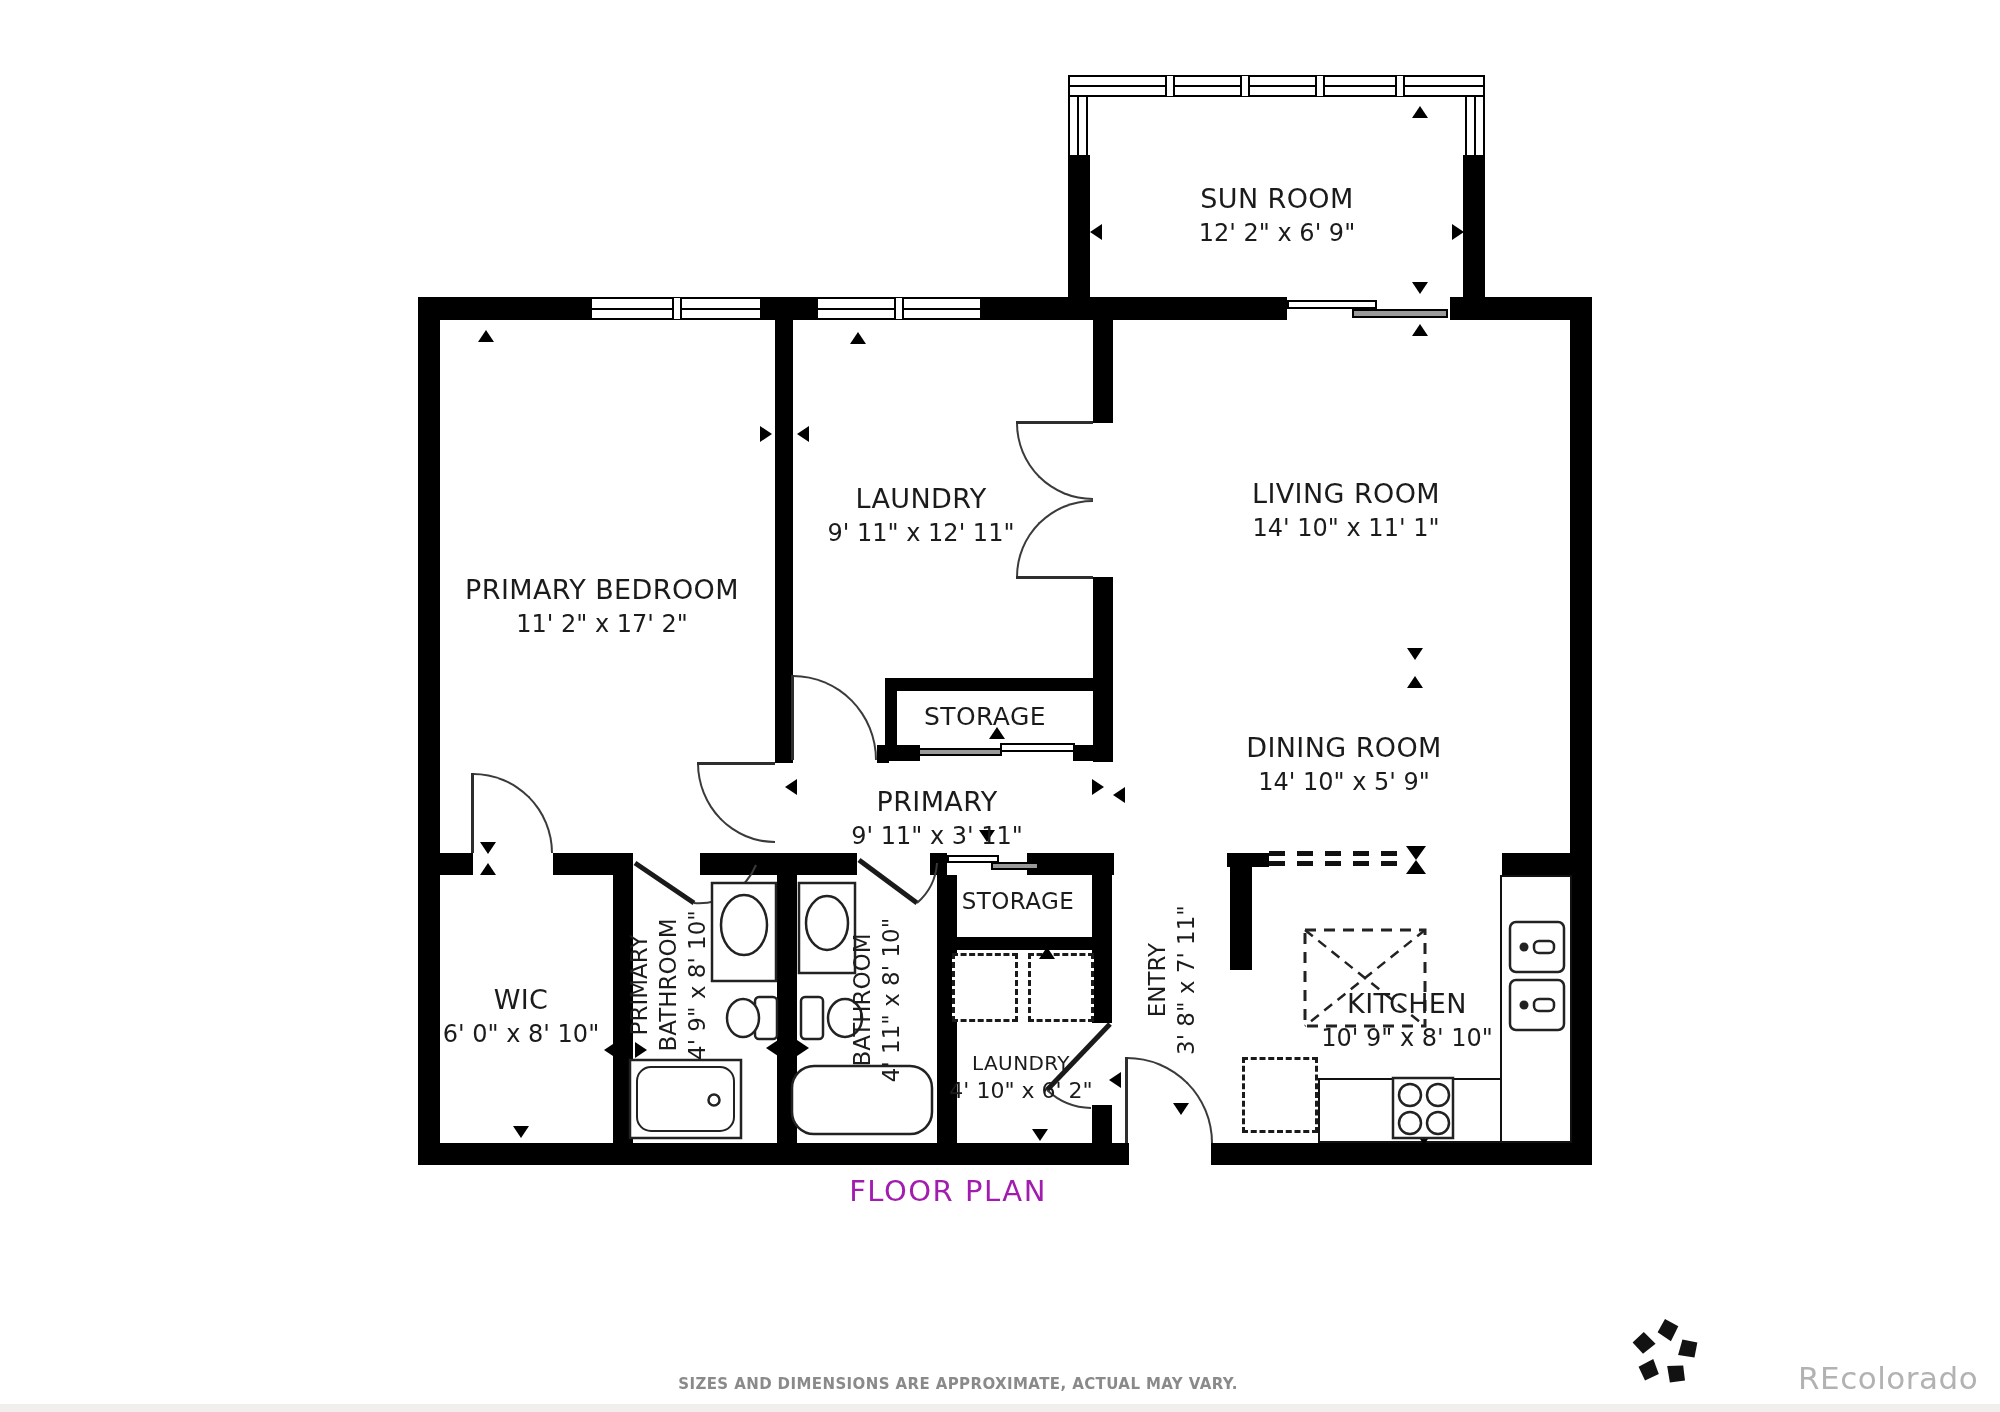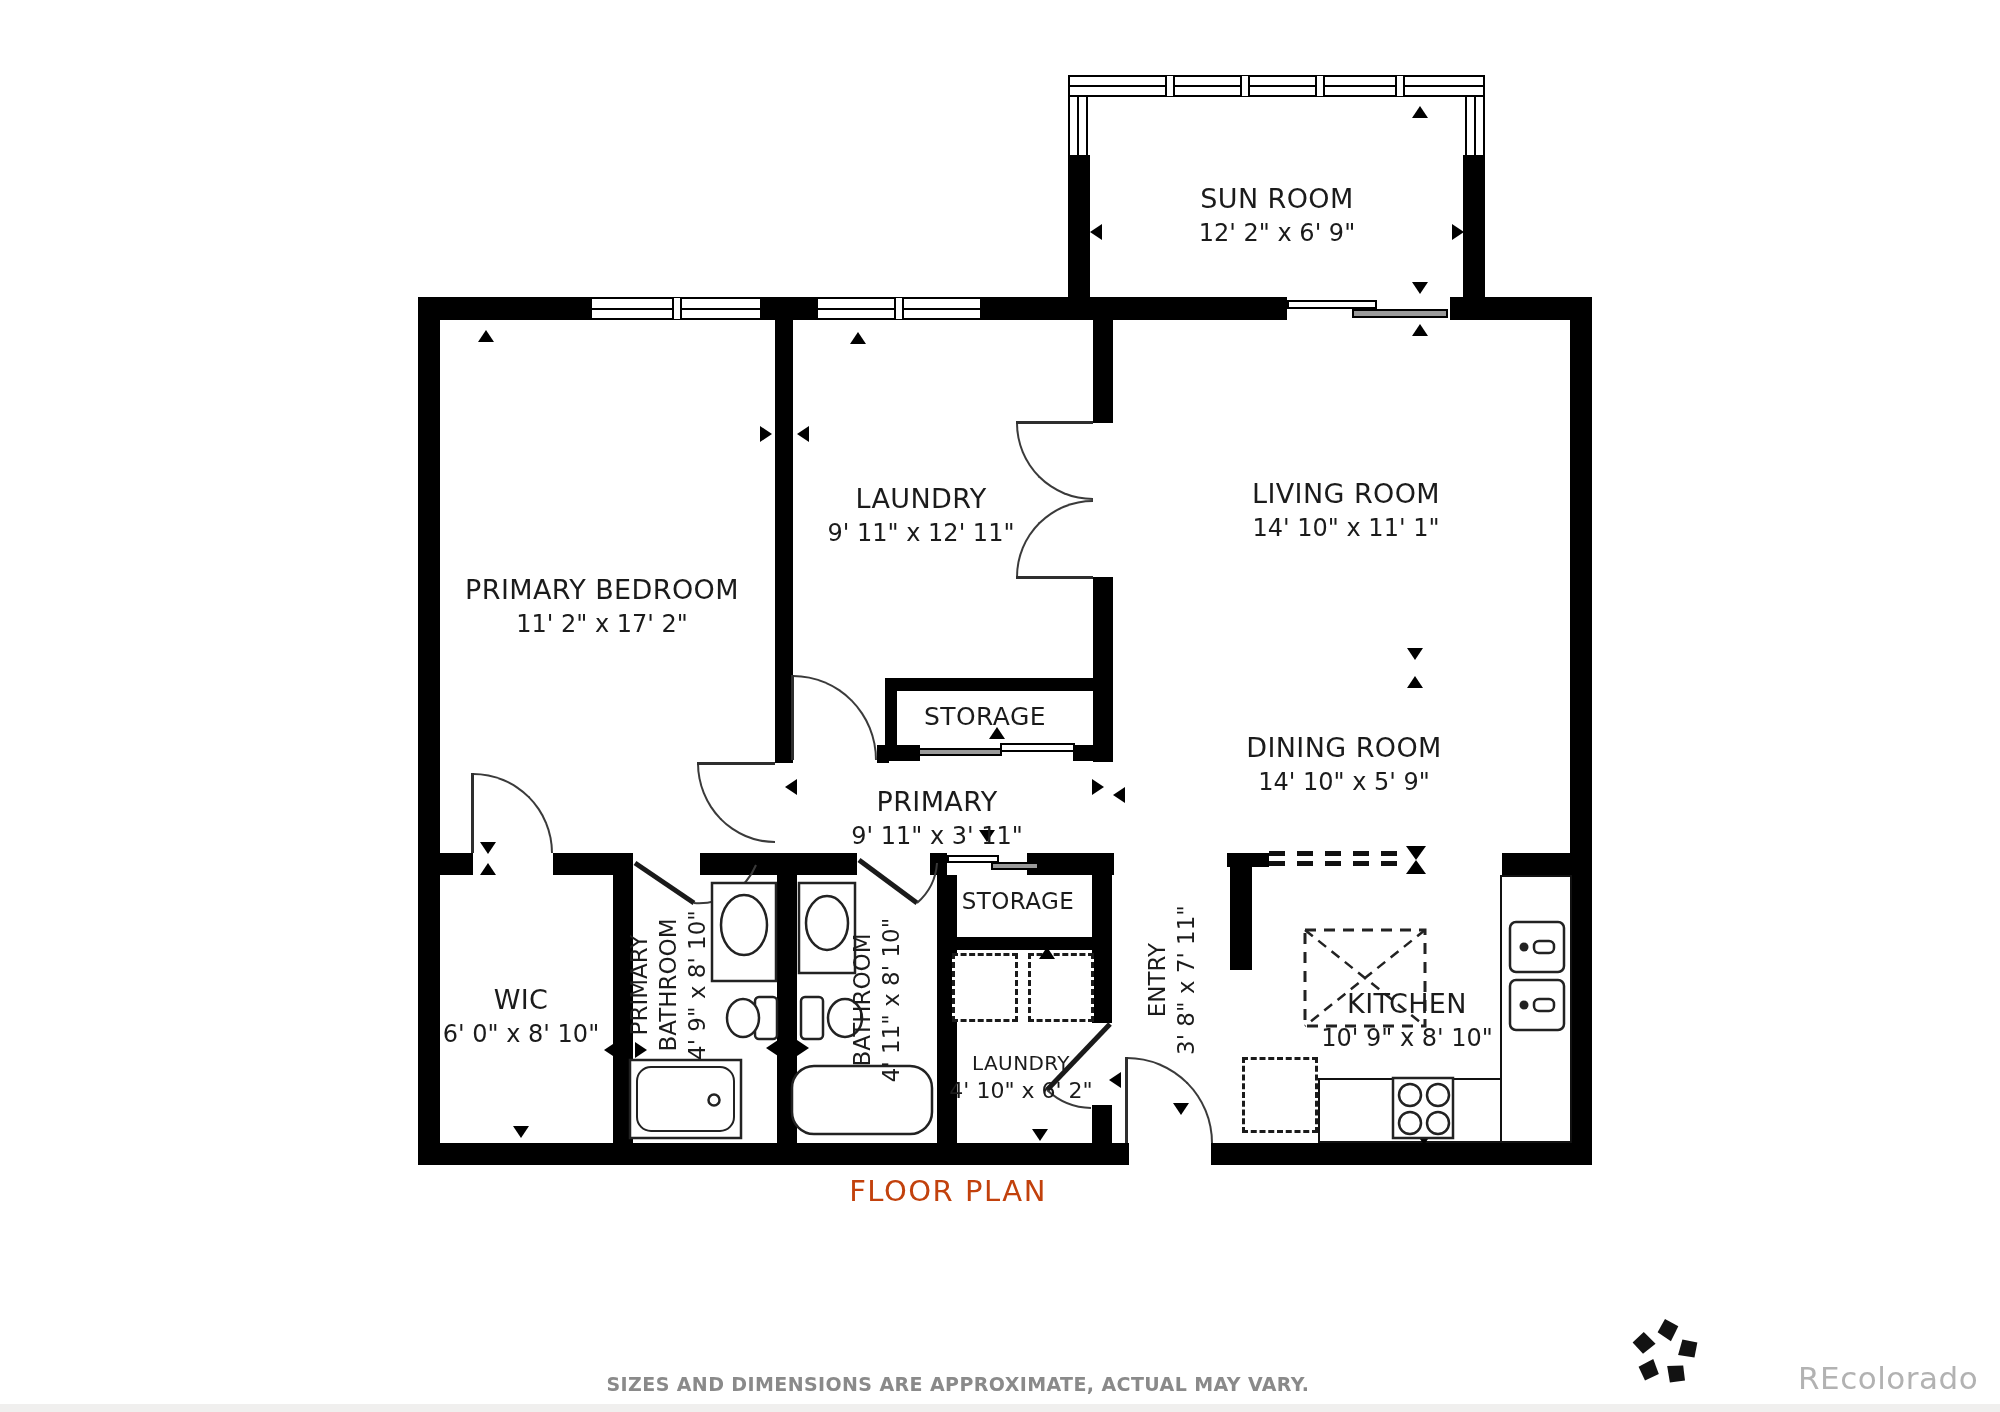--- a/index.html
+++ b/index.html
@@ -28,22 +28,22 @@
   .lbl{position:absolute;transform:translate(-50%,-50%);text-align:center;white-space:nowrap;z-index:5;}
   .lbl .nm{font-size:27px;letter-spacing:.4px;}
   .lbl .dm{font-size:24px;margin-top:5px;}
   .lbl.sm .nm{font-size:25px;}
   .lbl.xs .nm{font-size:23px;}
   .lbl.md .nm{font-size:20px;}
   .lbl.md .dm{font-size:22px;margin-top:3px;}
   .lbl.vert{transform:translate(-50%,-50%) rotate(-90deg);font-size:23px;line-height:29px;}
   .lbl.vert div{font-size:23px;}
   .fix{position:absolute;z-index:3;}
-  .plan-title{position:absolute;transform:translate(-50%,-50%);font-size:29px;letter-spacing:1.5px;color:#c2410c;}
-  .disclaimer{position:absolute;transform:translate(-50%,-50%);font-size:19px;font-weight:bold;color:#8a8a8a;letter-spacing:.4px;text-align:right;}
+  .plan-title{position:absolute;transform:translate(-50%,-50%);font-size:29px;letter-spacing:1.5px;color:#a21caf;}
+  .disclaimer{position:absolute;transform:translate(-50%,-50%);font-size:15px;font-weight:bold;color:#8a8a8a;letter-spacing:.4px;text-align:right;}
   .brand{position:absolute;left:1628px;top:1316px;display:flex;align-items:center;gap:14px;z-index:8;}
   .brand .word{font-family:"Liberation Serif","DejaVu Serif",serif;font-weight:700;font-size:47px;color:#151515;letter-spacing:.5px;}
   .brand sup{font-size:15px;font-weight:400;}
   .watermark{position:absolute;left:1798px;top:1360px;font-size:31px;color:#9f9f9f;opacity:.8;z-index:9;letter-spacing:.5px;}
   .botbar{position:absolute;left:0;right:0;bottom:0;height:8px;background:#f0efee;}
 </style>
 </head>
 <body>
 
 <div class="canvas">

